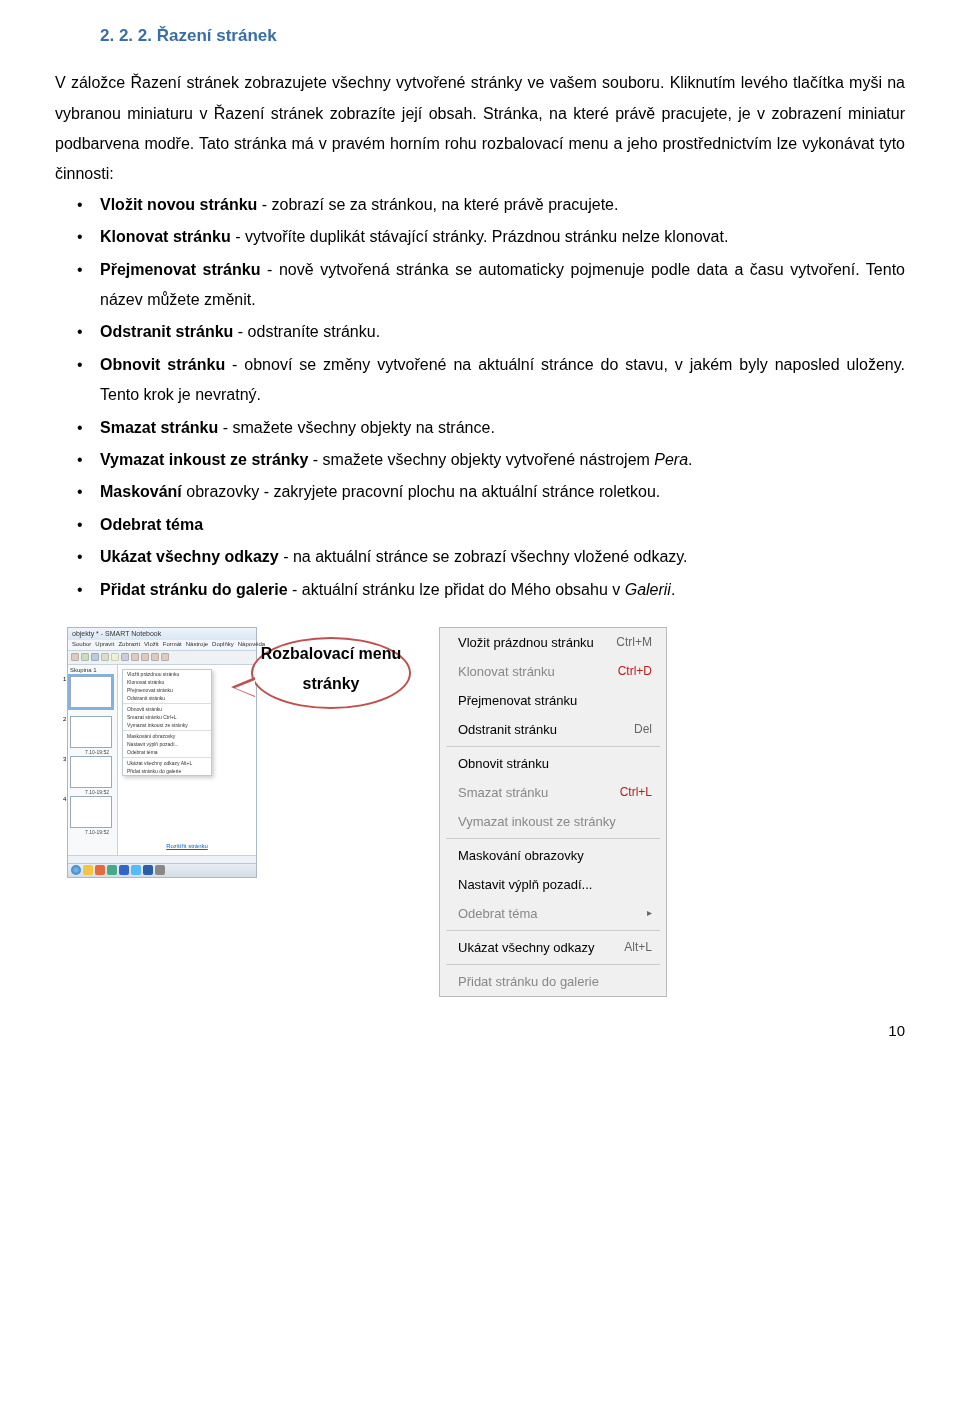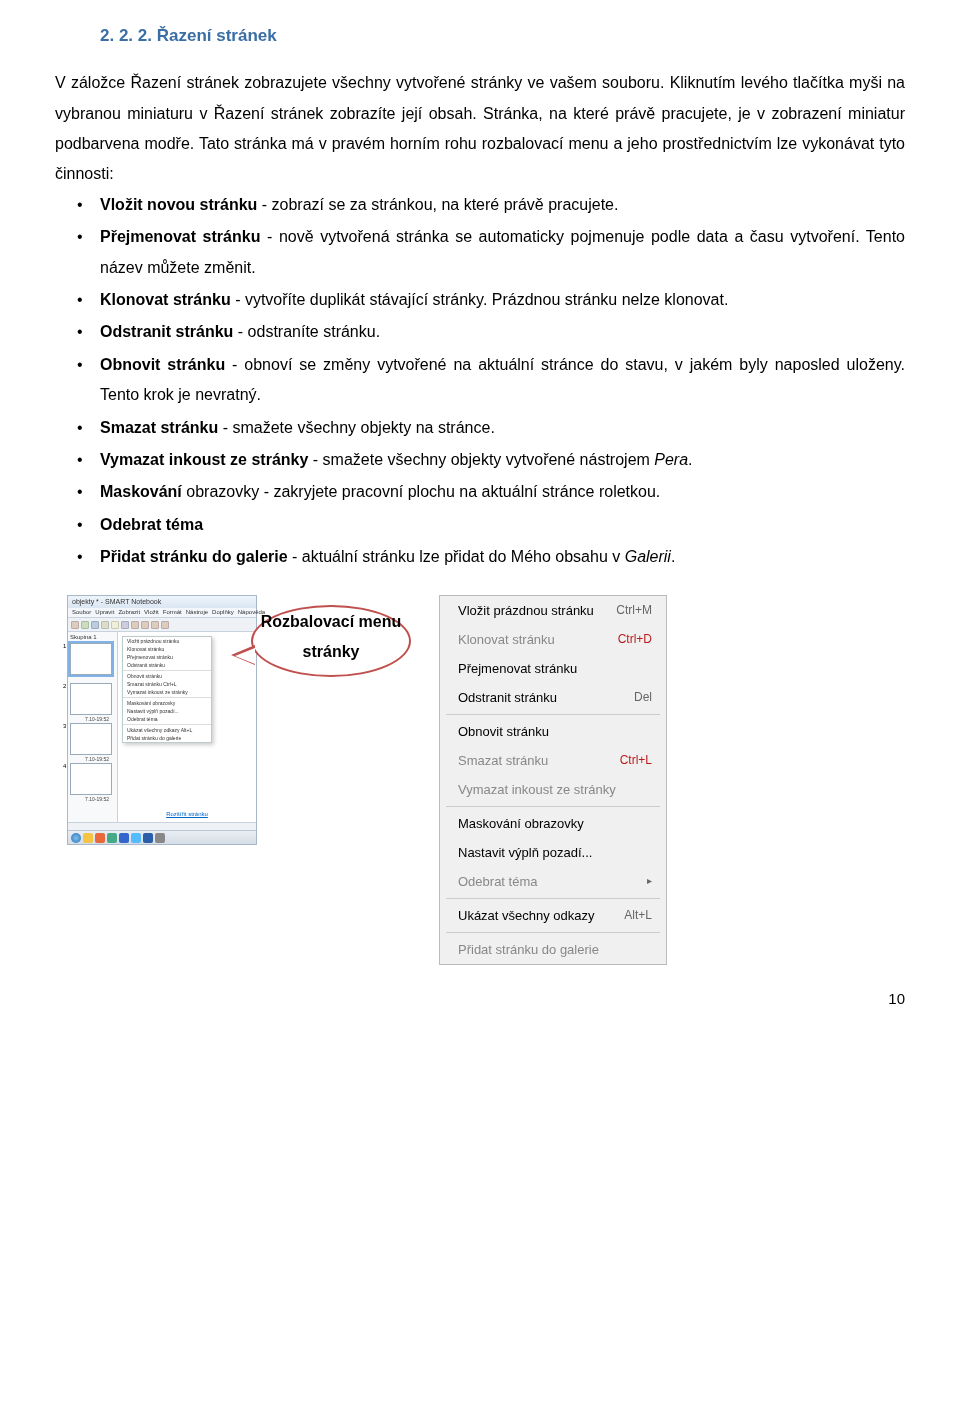--- a/index.html
+++ b/index.html
@@ -191,28 +191,29 @@
 </style>
 </head>
 <body>
 
 <h2 class="section-heading">2. 2. 2. Řazení stránek</h2>
 
 <p class="intro">V záložce Řazení stránek zobrazujete všechny vytvořené stránky ve vašem souboru. Kliknutím levého tlačítka myši na vybranou miniaturu v Řazení stránek zobrazíte její obsah. Stránka, na které právě pracujete, je v zobrazení miniatur podbarvena modře. Tato stránka má v pravém horním rohu rozbalovací menu a jeho prostřednictvím lze vykonávat tyto činnosti:</p>
 
 <ul class="main-list" id="feature-list">
     <li><span class="bold">Vložit novou stránku</span> -  zobrazí se za stránkou, na které právě pracujete.</li>
+    <li><span class="bold">Klonovat stránku</span> -  vytvoříte duplikát stávající stránky. Prázdnou stránku nelze klonovat.</li>
     <li><span class="bold">Přejmenovat stránku</span>  - nově vytvořená stránka se automaticky pojmenuje podle data a času vytvoření. Tento název můžete změnit.</li>
-    <li><span class="bold">Klonovat stránku</span> -  vytvoříte duplikát stávající stránky. Prázdnou stránku nelze klonovat.</li>
     <li><span class="bold">Odstranit stránku</span> - odstraníte stránku.</li>
     <li><span class="bold">Obnovit stránku</span> -  obnoví se změny vytvořené na aktuální stránce do stavu, v jakém byly naposled uloženy. Tento krok je nevratný.</li>
     <li><span class="bold">Smazat stránku</span> - smažete všechny objekty na stránce.</li>
     <li><span class="bold">Vymazat inkoust ze stránky</span> - smažete všechny objekty vytvořené nástrojem <span class="italic">Pera</span>.</li>
     <li><span class="bold">Maskování</span> obrazovky - zakryjete pracovní plochu na aktuální stránce roletkou.</li>
     <li><span class="bold">Odebrat téma</span></li>
+    <li><span class="bold">Ukázat všechny odkazy</span> - na aktuální stránce se zobrazí všechny vložené odkazy.</li>
     <li><span class="bold">Přidat stránku do galerie</span> - aktuální stránku lze přidat do Mého obsahu v <span class="italic">Galerii</span>.</li>
   </ul>
 
 <div class="figure-row fig-wrap">
 
   <div class="mini-window">
     <div class="mini-title">objekty * - SMART Notebook</div>
     <div class="mini-menu" id="mini-menubar">
         <span>Soubor</span>
         <span>Upravit</span>

